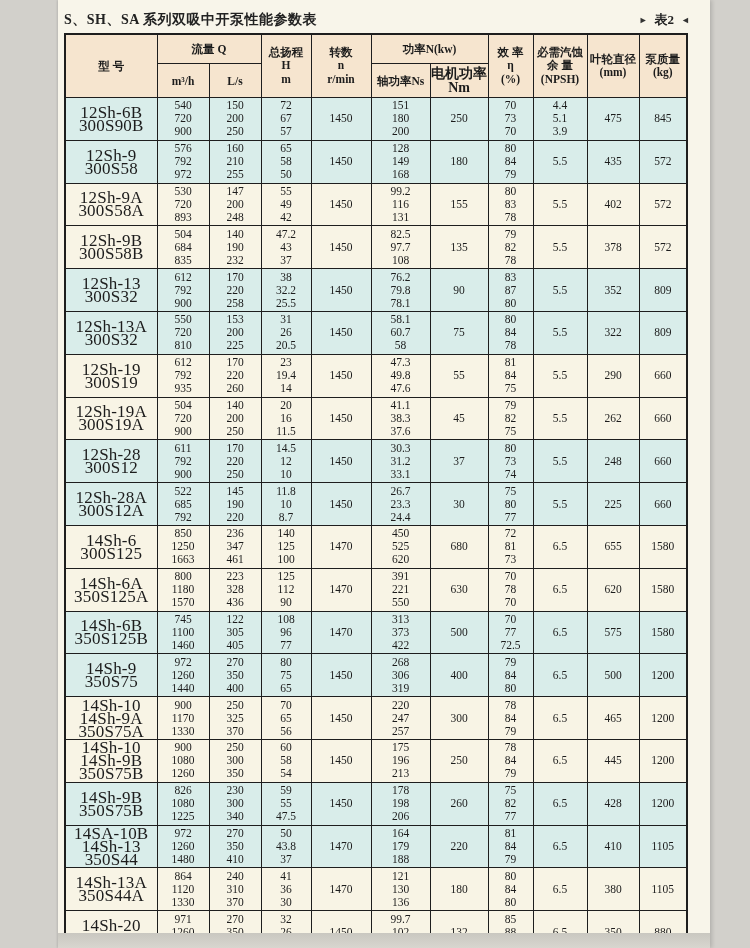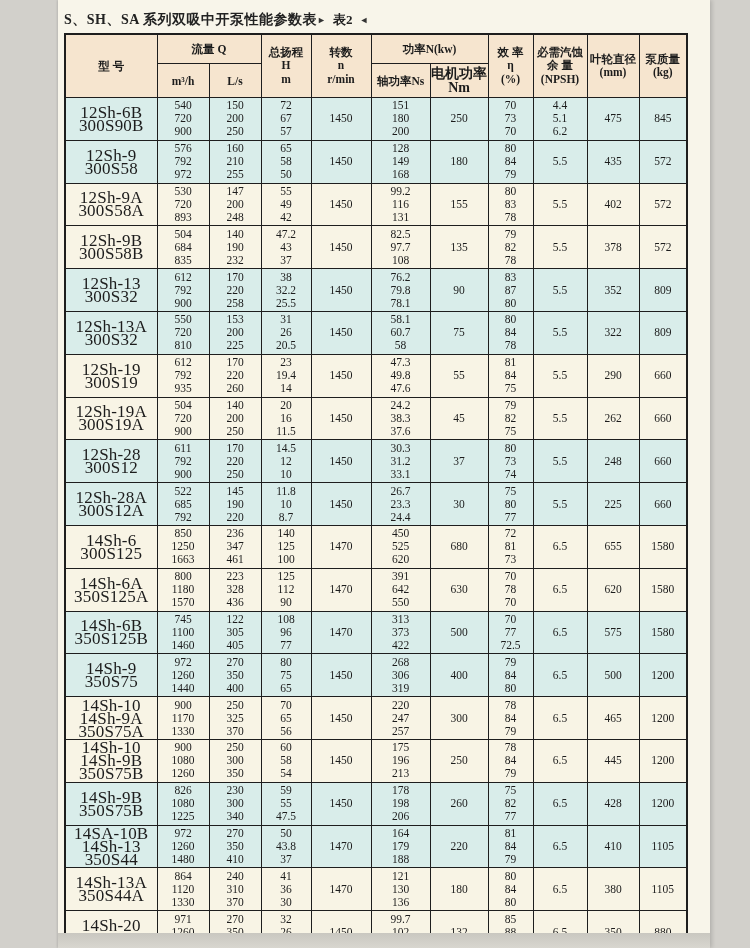--- a/index.html
+++ b/index.html
@@ -10,21 +10,21 @@
     color:#1c1c1c;
     overflow:hidden;
   }
   .page{
     position:absolute;left:58px;top:0;width:652px;height:948px;
     background:#f8f5ea;
     box-shadow:2px 0 4px rgba(0,0,0,.15), -1px 0 2px rgba(0,0,0,.1);
   }
   .titlebar{
     position:absolute;left:6px;top:8px;width:640px;height:24px;
-    display:flex;align-items:center;justify-content:flex-start;
+    display:flex;align-items:center;justify-content:space-between;
   }
   .doc-title{
     font-size:14px;font-weight:bold;letter-spacing:.5px;color:#222;
   }
   .table-tag{
     display:flex;align-items:center;gap:7px;margin-right:14px;
     font-size:13px;font-weight:bold;color:#222;
   }
   .tri{font-size:9px;color:#333;line-height:1;}
   table{
@@ -158,21 +158,21 @@
             <div class="ln">250</div>
           </td>
           <td>
             <div class="ln">70</div>
             <div class="ln">73</div>
             <div class="ln">70</div>
           </td>
           <td>
             <div class="ln">4.4</div>
             <div class="ln">5.1</div>
-            <div class="ln">6.2</div>
+            <div class="ln">3.9</div>
           </td>
           <td>
             <div class="ln">475</div>
           </td>
           <td>
             <div class="ln">845</div>
           </td>
         </tr>
         <tr class="cyan">
           <td class="model">
@@ -467,21 +467,21 @@
           </td>
           <td>
             <div class="ln">20</div>
             <div class="ln">16</div>
             <div class="ln">11.5</div>
           </td>
           <td>
             <div class="ln">1450</div>
           </td>
           <td>
-            <div class="ln">24.2</div>
+            <div class="ln">41.1</div>
             <div class="ln">38.3</div>
             <div class="ln">37.6</div>
           </td>
           <td>
             <div class="ln">45</div>
           </td>
           <td>
             <div class="ln">79</div>
             <div class="ln">82</div>
             <div class="ln">75</div>
@@ -652,21 +652,21 @@
           <td>
             <div class="ln">125</div>
             <div class="ln">112</div>
             <div class="ln">90</div>
           </td>
           <td>
             <div class="ln">1470</div>
           </td>
           <td>
             <div class="ln">391</div>
-            <div class="ln">642</div>
+            <div class="ln">221</div>
             <div class="ln">550</div>
           </td>
           <td>
             <div class="ln">630</div>
           </td>
           <td>
             <div class="ln">70</div>
             <div class="ln">78</div>
             <div class="ln">70</div>
           </td>

